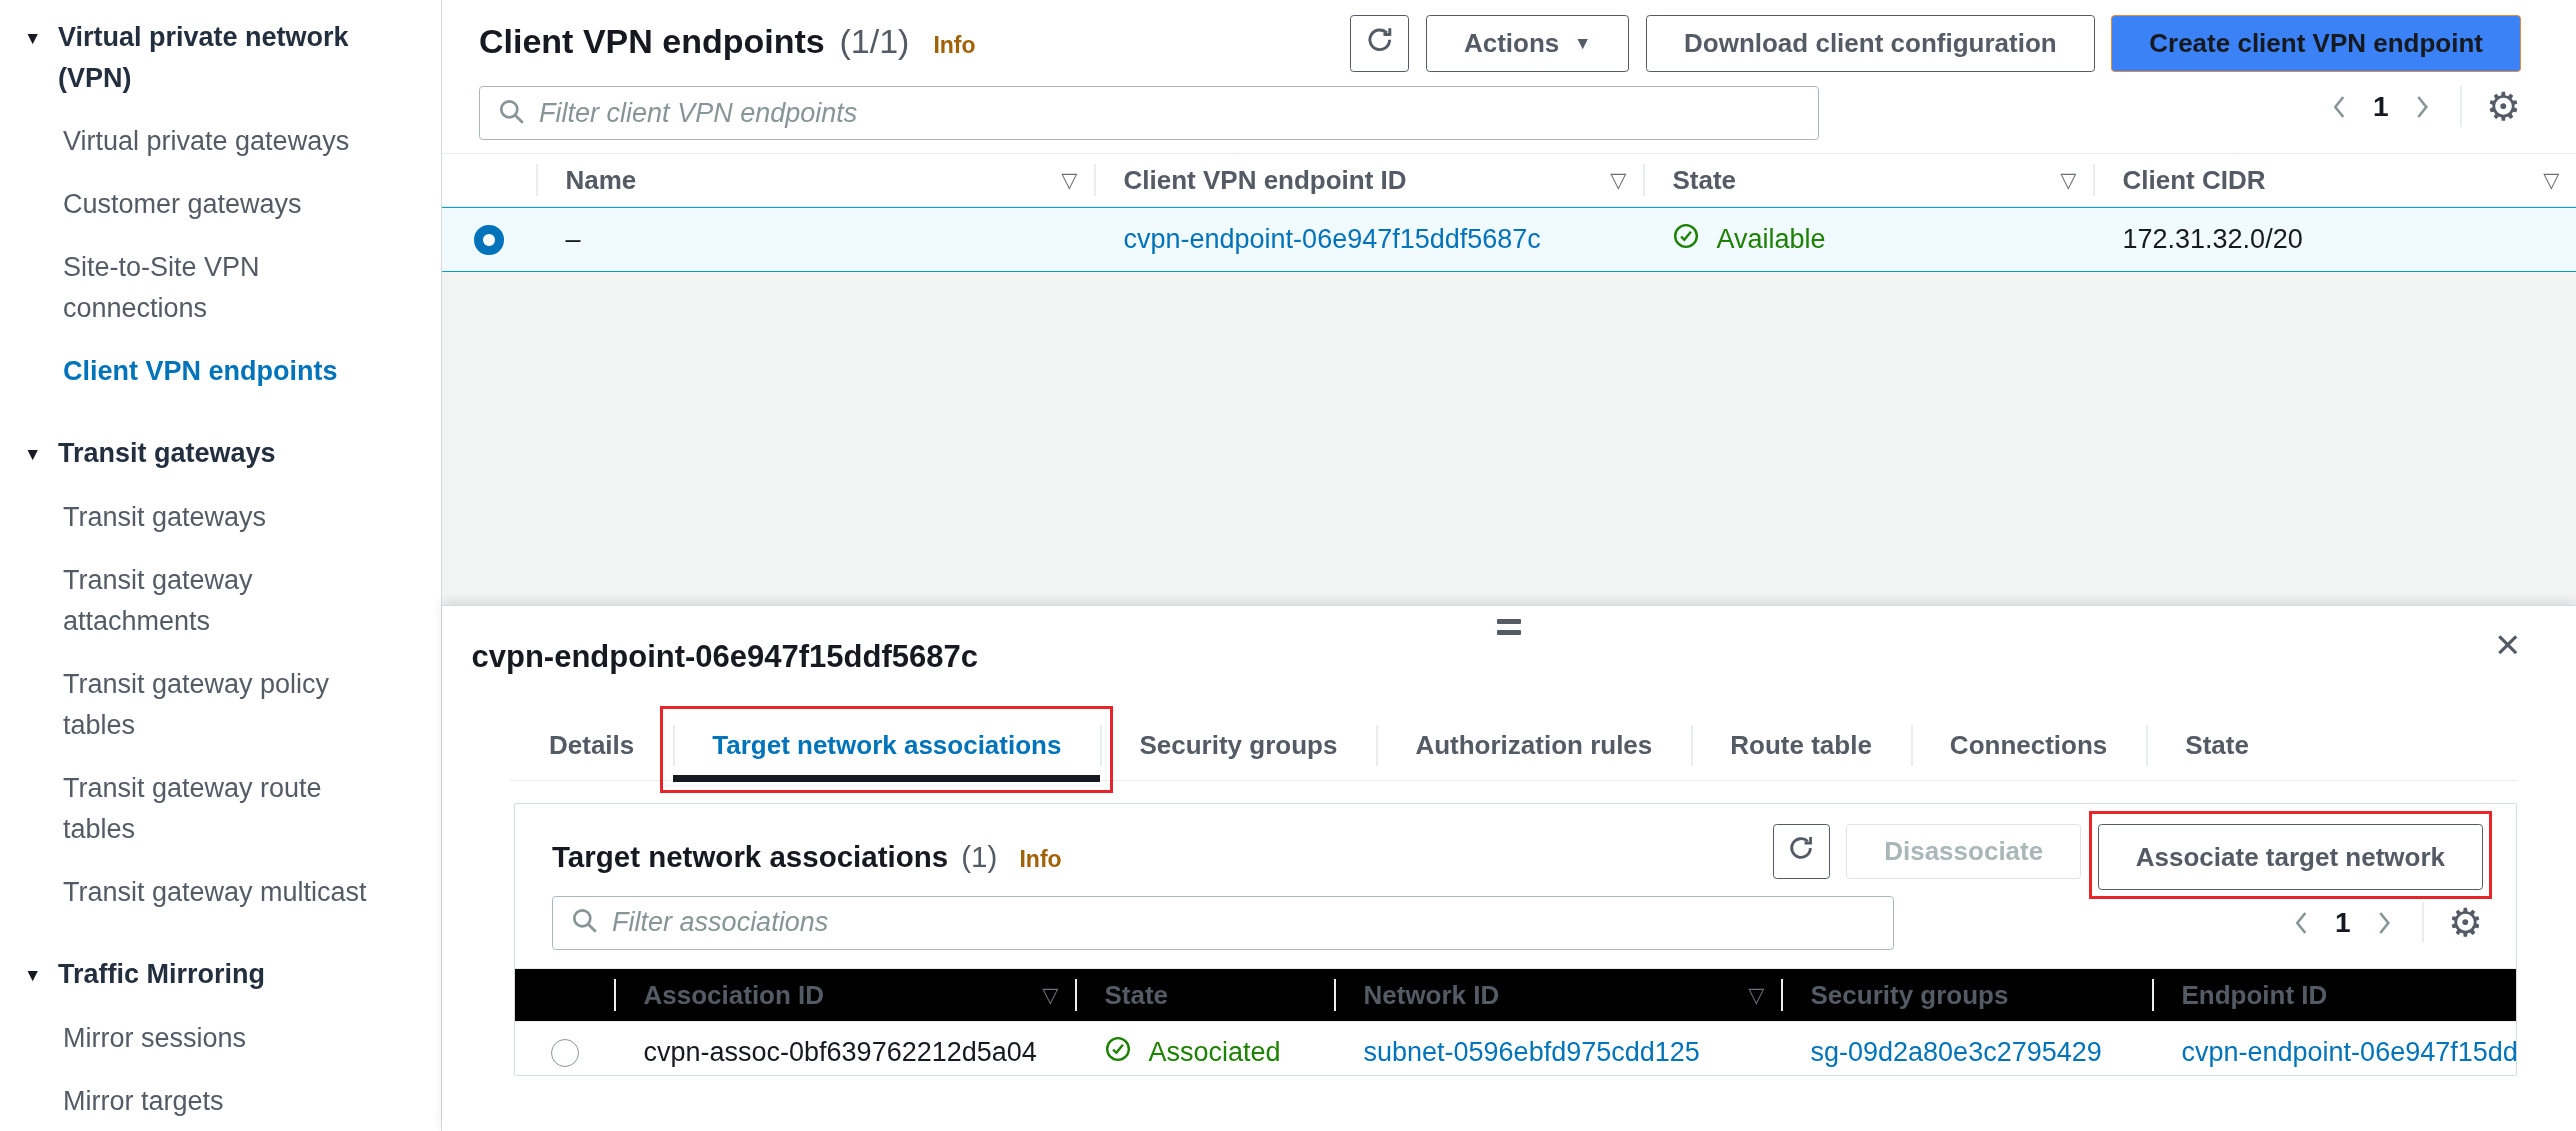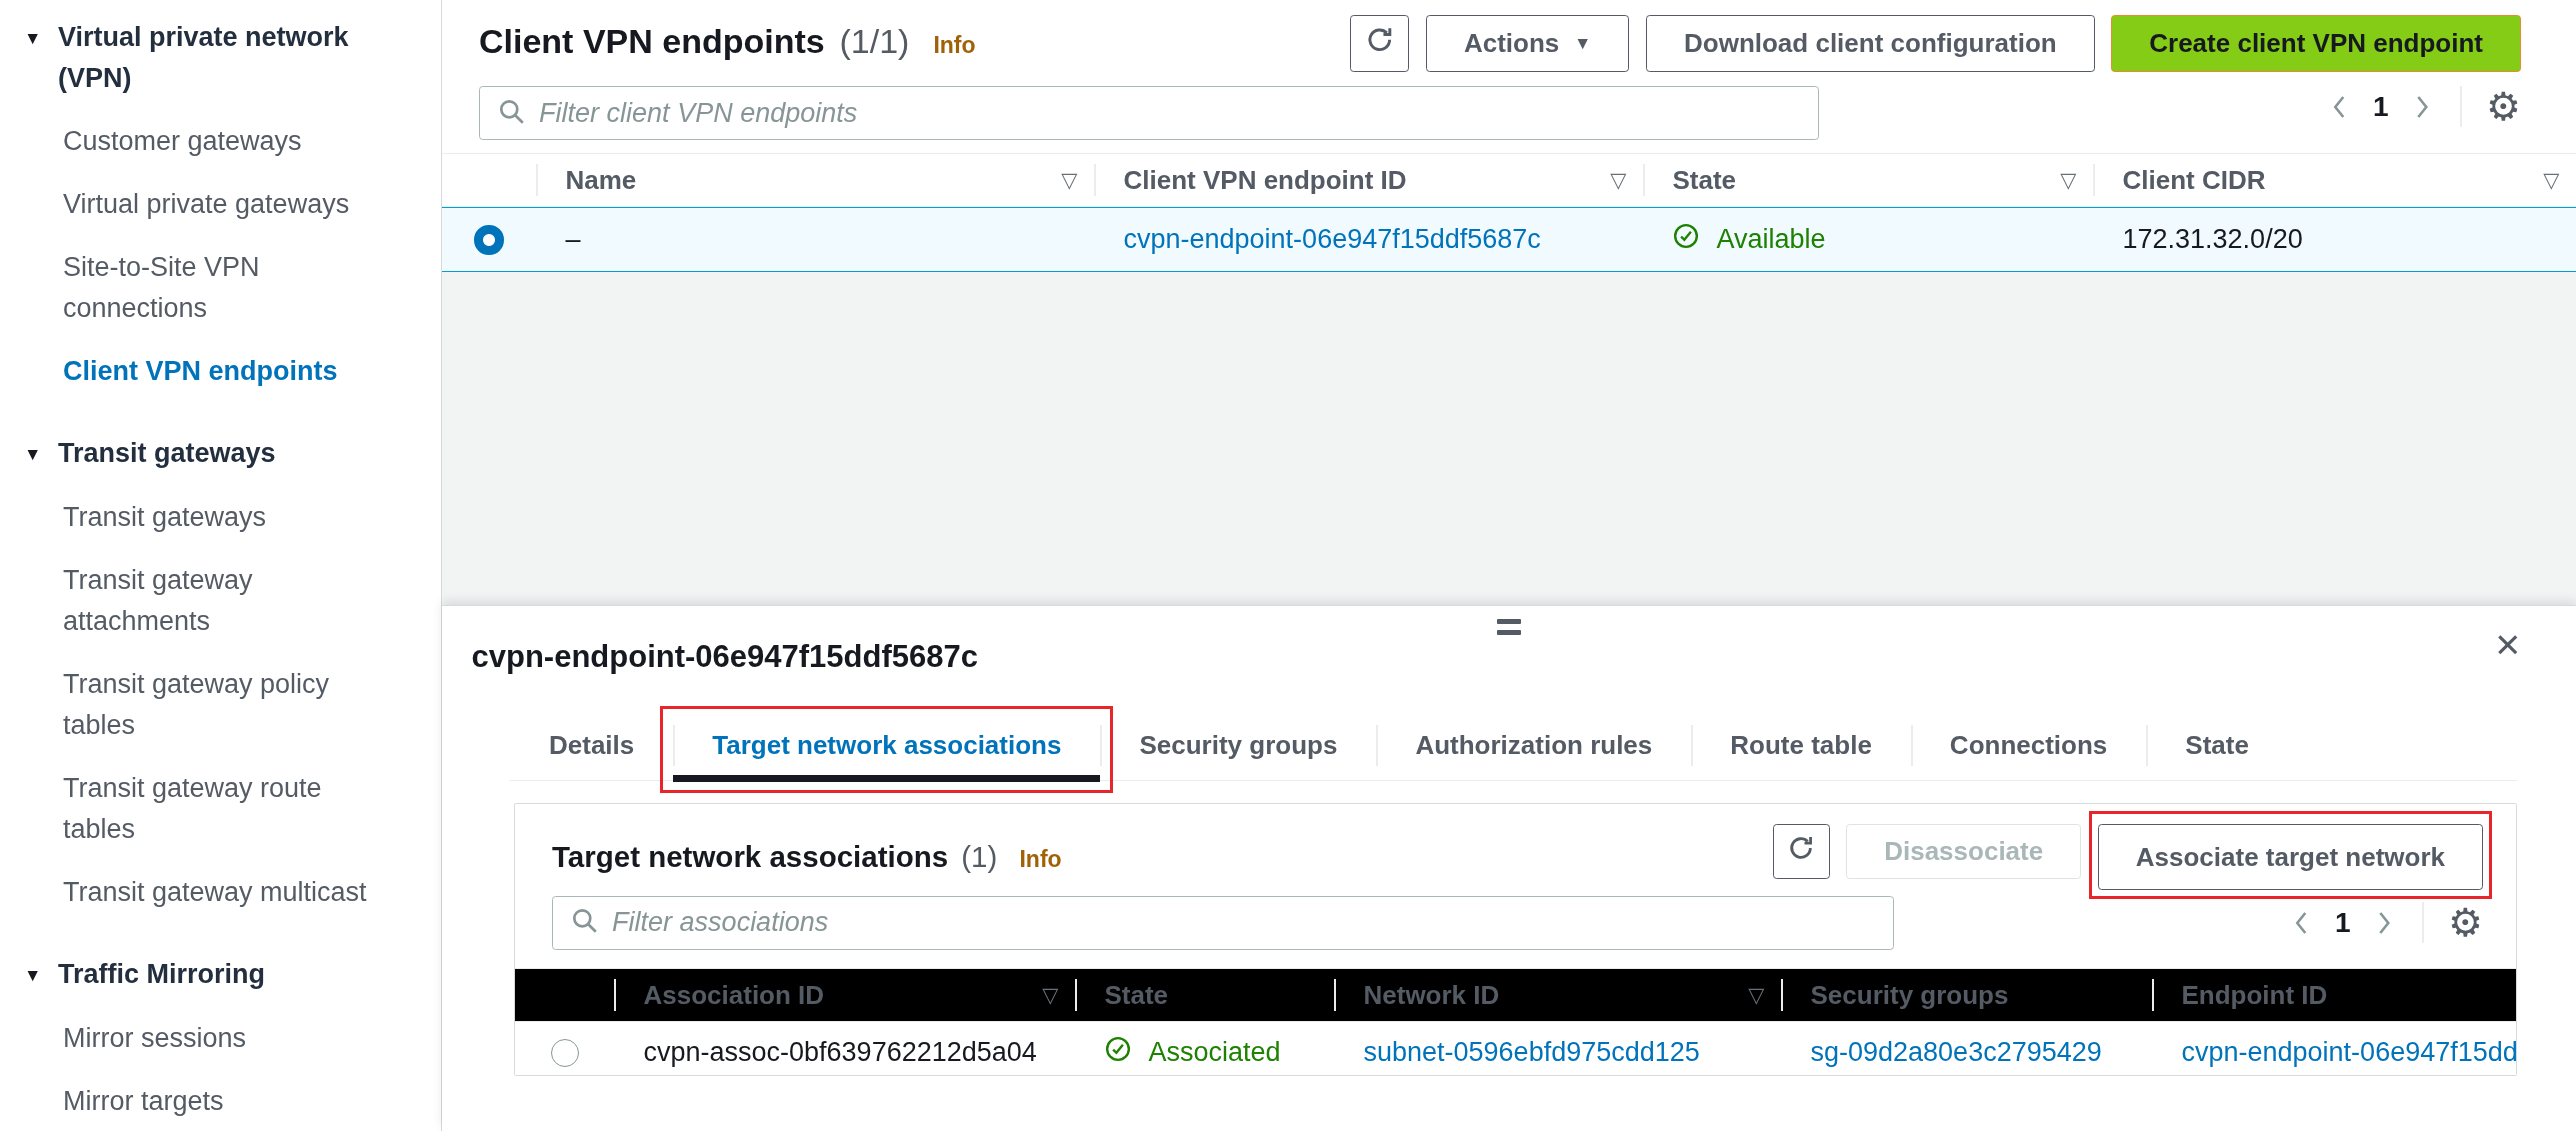--- a/index.html
+++ b/index.html
@@ -28,21 +28,21 @@
   .title-group { display:flex; align-items:baseline; gap:14.8px; padding-top:7.4px; }
   .page-title { font-size:34px; font-weight:700; color:#16191f; }
   .title-count { font-size:34px; font-weight:400; color:#545b64; }
   .info-link { font-size:23px; font-weight:700; color:#a16207; margin-left:9.2px; cursor:pointer; }
 
   .btn-row { display:flex; gap:16.6px; }
   .btn { display:inline-flex; align-items:center; justify-content:center; gap:14.8px;
     height:57px; padding:0 37px; border:1.8px solid #545b64; border-radius:3.7px; background:#fff;
     font-size:26px; font-weight:700; color:#545b64; cursor:pointer; white-space:nowrap; }
   .btn-icon { width:59px; padding:0; }
-  .btn-primary { background:#84cc16; border-color:#ec8a33; color:#16191f; }
+  .btn-primary { background:#3b82f6; border-color:#ec8a33; color:#16191f; }
   .btn-disabled { border-color:#dfe3e3; color:#aab7b8; cursor:default; }
   .caret { font-size:17.5px; color:#545b64; }
 
   .toolbar { display:flex; align-items:flex-start; padding:0 55px 0 37px; margin-top:14.8px; }
   .search-box { display:flex; align-items:center; gap:13px; height:54px; border:1.8px solid #aab7b8;
     border-radius:3.7px; background:#fff; padding:0 16.6px; }
   .search-box input { border:none; outline:none; flex:1; font-size:27px;
     font-family:"Liberation Sans","DejaVu Sans",sans-serif; color:#16191f; background:transparent; }
   .search-box input::placeholder { font-style:italic; color:#879596; }
   .search-top { width:1340px; }
@@ -104,22 +104,22 @@
 <body>
 
 <div class="app">
 
   <aside class="sidebar">
     <div class="sec-header">
       <span class="tri">▼</span>
       <span>Virtual private network (VPN)</span>
     </div>
     <ul>
+      <li class="side-item">Virtual private gateways</li>
       <li class="side-item">Customer gateways</li>
-      <li class="side-item">Virtual private gateways</li>
       <li class="side-item">Site-to-Site VPN connections</li>
       <li class="side-item active">Client VPN endpoints</li>
     </ul>
 
     <div class="sec-header">
       <span class="tri">▼</span>
       <span>Transit gateways</span>
     </div>
     <ul>
       <li class="side-item">Transit gateways</li>

